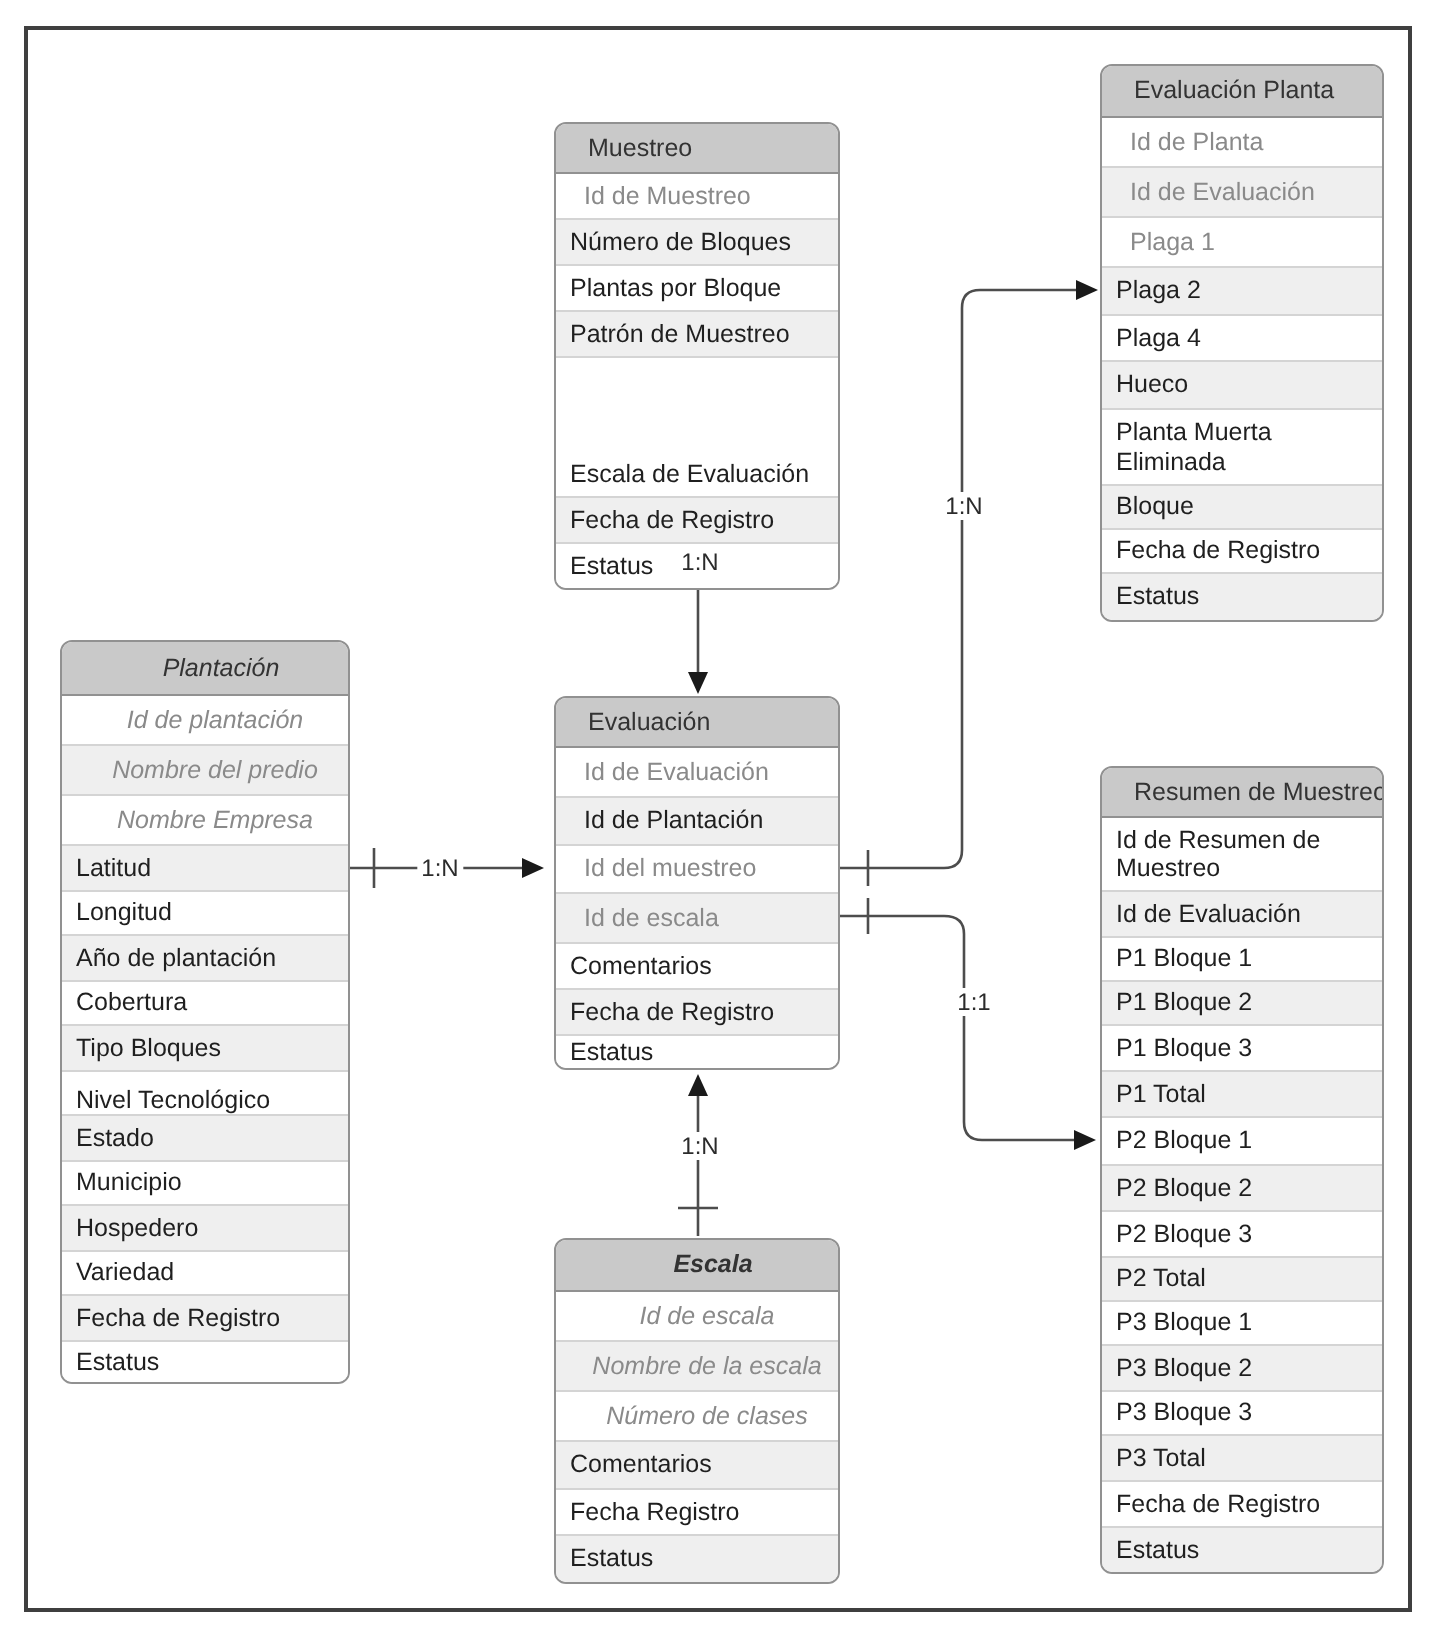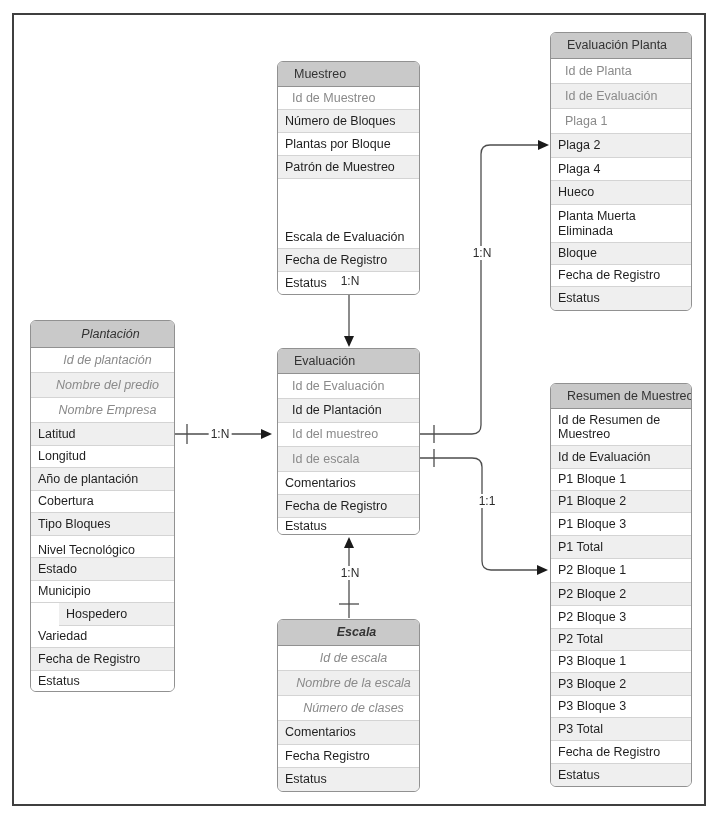--- a/index.html
+++ b/index.html
@@ -160,21 +160,21 @@
       </div>
       <div class="entity-row" style="height: 22px; align-items: flex-end;">
         <span>Nivel Tecnológico</span>
       </div>
       <div class="entity-row alt" style="height: 23px;">
         <span>Estado</span>
       </div>
       <div class="entity-row" style="height: 22px;">
         <span>Municipio</span>
       </div>
-      <div class="entity-row alt" style="height: 23px; margin-left: 28px;">
+      <div class="entity-row alt" style="height: 23px;">
         <span>Hospedero</span>
       </div>
       <div class="entity-row" style="height: 22px;">
         <span>Variedad</span>
       </div>
       <div class="entity-row alt" style="height: 23px;">
         <span>Fecha de Registro</span>
       </div>
       <div class="entity-row" style="height: 20px;">
         <span>Estatus</span>

